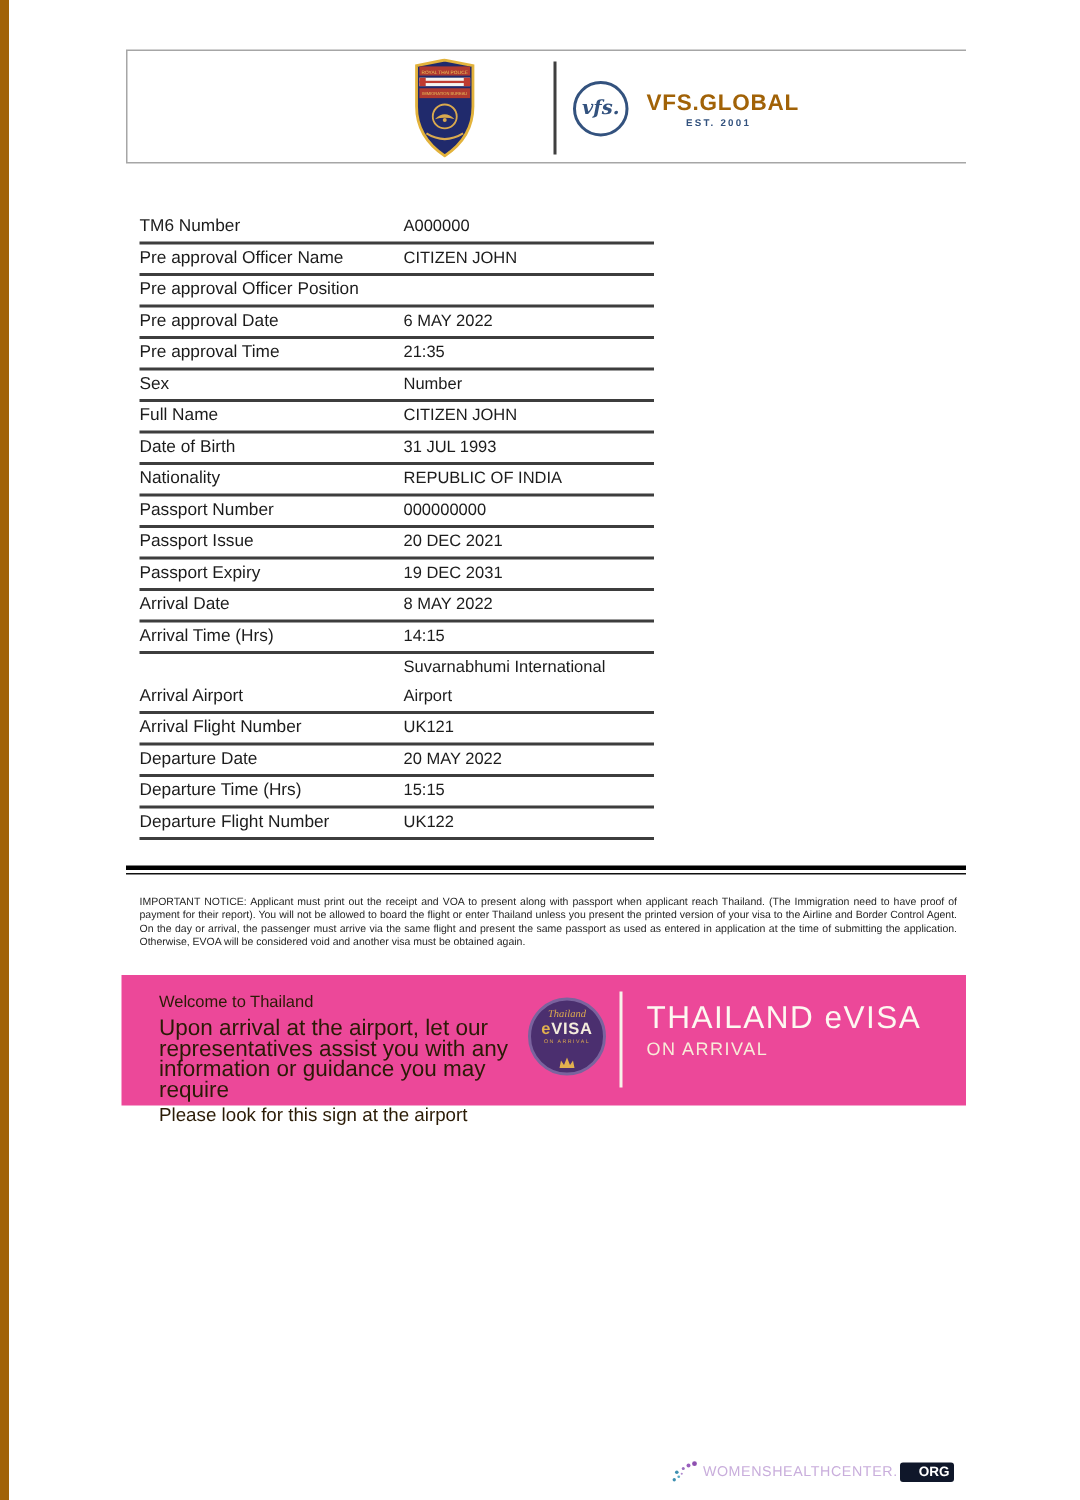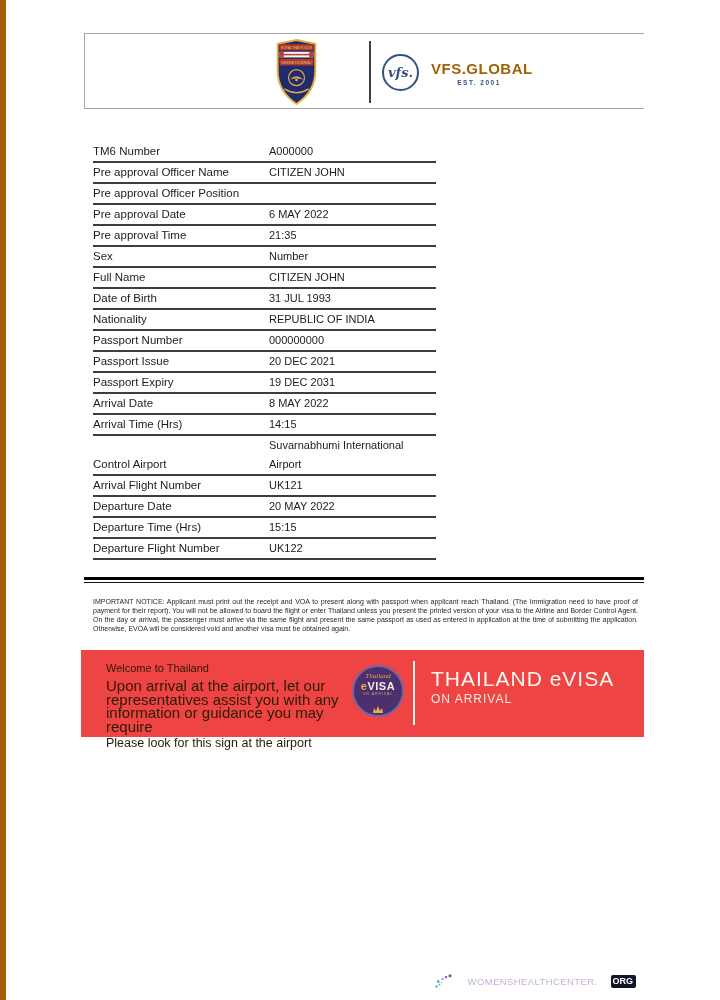--- a/index.html
+++ b/index.html
@@ -22,41 +22,41 @@
   .vlabel { width:176px; font-size:11.5px; color:#1c1c1c; }
   .vvalue { flex:1; font-size:11px; color:#1c1c1c; }
 
   
   .rule { position:absolute; left:78px; top:577px; width:563px; height:6px; border-top:3px solid #000; border-bottom:1px solid #111; }
 
   
   .notice { position:absolute; left:87px; top:597px; width:545px; font-size:7px; line-height:9px; text-align:justify; color:#262626; }
 
   
-  .banner { position:absolute; left:75px; top:650px; width:566px; height:87px; background:#ef4444; }
+  .banner { position:absolute; left:75px; top:650px; width:566px; height:87px; background:#ec4899; }
   .banner-left { position:absolute; left:25px; top:12px; width:252px; color:#2A1B05; }
   .banner-welcome { font-size:11px; margin-bottom:5px; }
   .banner-assist { font-size:15px; line-height:13.5px; }
   .banner-sign { font-size:12.5px; margin-top:3px; }
   .evisa-badge { position:absolute; left:271px; top:15px; width:52px; height:52px; border-radius:50%;
                  background:#4B2F6F; border:2px solid #7A639E; text-align:center; overflow:hidden; }
   .badge-script { margin-top:5px; font-family:Liberation Serif, serif; font-style:italic; font-size:7px; color:#DCA94F; line-height:8px; }
   .badge-evisa { font-size:11px; font-weight:bold; letter-spacing:0.5px; color:#F4ECDC; line-height:12px; }
   .badge-evisa::first-letter { color:#E2B14E; }
   .badge-sub { font-size:3.5px; letter-spacing:1px; color:#DCA94F; line-height:5px; }
   .badge-crown { margin-top:2px; }
   .banner-divider { position:absolute; left:332px; top:11px; width:2px; height:64px; background:#F7F2EA; }
   .banner-right { position:absolute; left:350px; right:24px; top:17px; text-align:left; }
   .banner-title { font-size:21px; letter-spacing:1px; color:#FDF8F1; }
   .banner-subtitle { font-size:12px; letter-spacing:1px; margin-top:1px; color:#F8ECD9; }
 
   
-  .watermark { position:absolute; right:8px; top:973px; display:flex; align-items:center; gap:14px; }
+  .watermark { position:absolute; right:8px; top:973px; display:flex; align-items:center; gap:2px; }
   .wm-name { font-size:9.5px; letter-spacing:0.4px; color:#C9AEDC; }
-  .wm-tld { font-size:9px; font-weight:bold; background:#0f172a; color:#ffffff; padding:1px 3px 2px 1px; border-radius:2px; }
+  .wm-tld { font-size:9px; font-weight:bold; background:#0f172a; color:#ffffff; padding:1px 3px 2px 12px; border-radius:2px; }
 </style>
 </head>
 <body>
 
 <div class="page">
 
   <div class="header-box">
     <svg class="police-badge" viewBox="0 0 50 70">
       <path d="M25 1 L45 5 L45 34 C45 50 37 61 25 69 C13 61 5 50 5 34 L5 5 Z" fill="#202A6C" stroke="#E3B33C" stroke-width="2"></path>
       <rect x="7" y="5.5" width="36" height="6.5" fill="#B03A30"></rect>
@@ -146,21 +146,21 @@
         <div class="vlabel">Arrival Date</div>
         <div class="vvalue">8 MAY 2022</div>
       </div>
 
       <div class="vrow">
         <div class="vlabel">Arrival Time (Hrs)</div>
         <div class="vvalue">14:15</div>
       </div>
 
       <div class="vrow">
-        <div class="vlabel">Control Airport</div>
+        <div class="vlabel">Arrival Airport</div>
         <div class="vvalue">Suvarnabhumi International Airport</div>
       </div>
 
       <div class="vrow">
         <div class="vlabel">Arrival Flight Number</div>
         <div class="vvalue">UK121</div>
       </div>
 
       <div class="vrow">
         <div class="vlabel">Departure Date</div>

